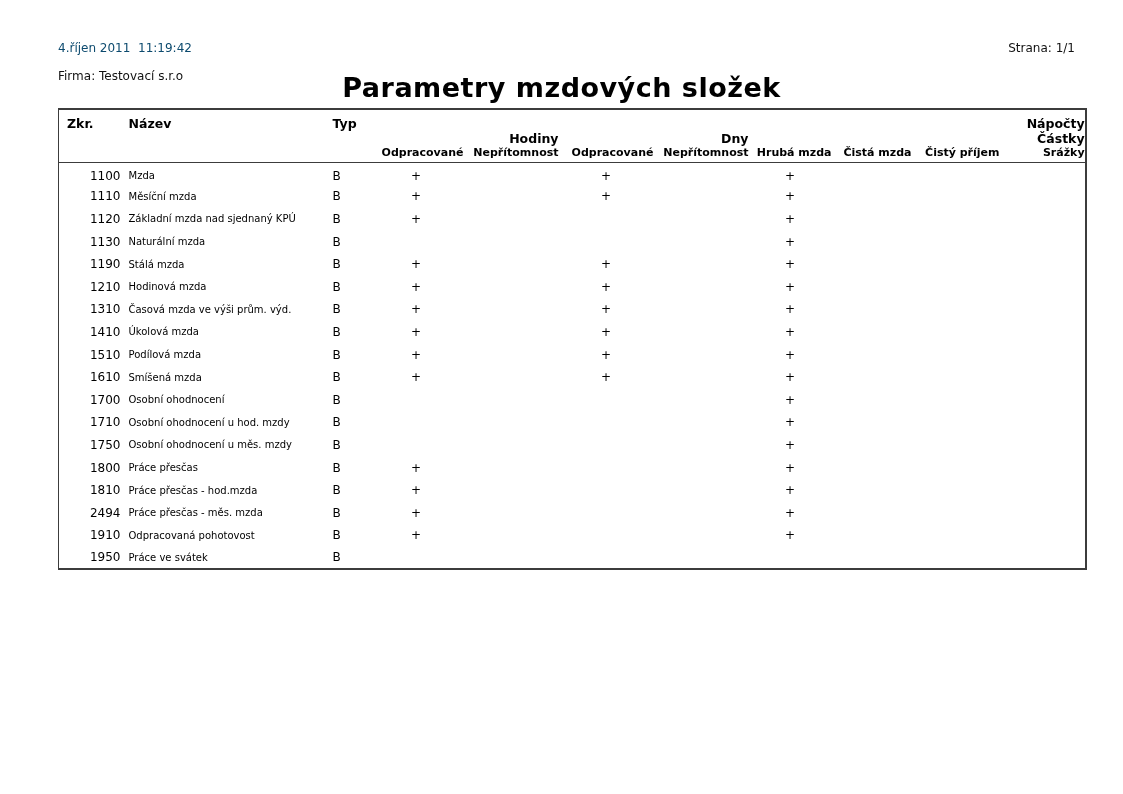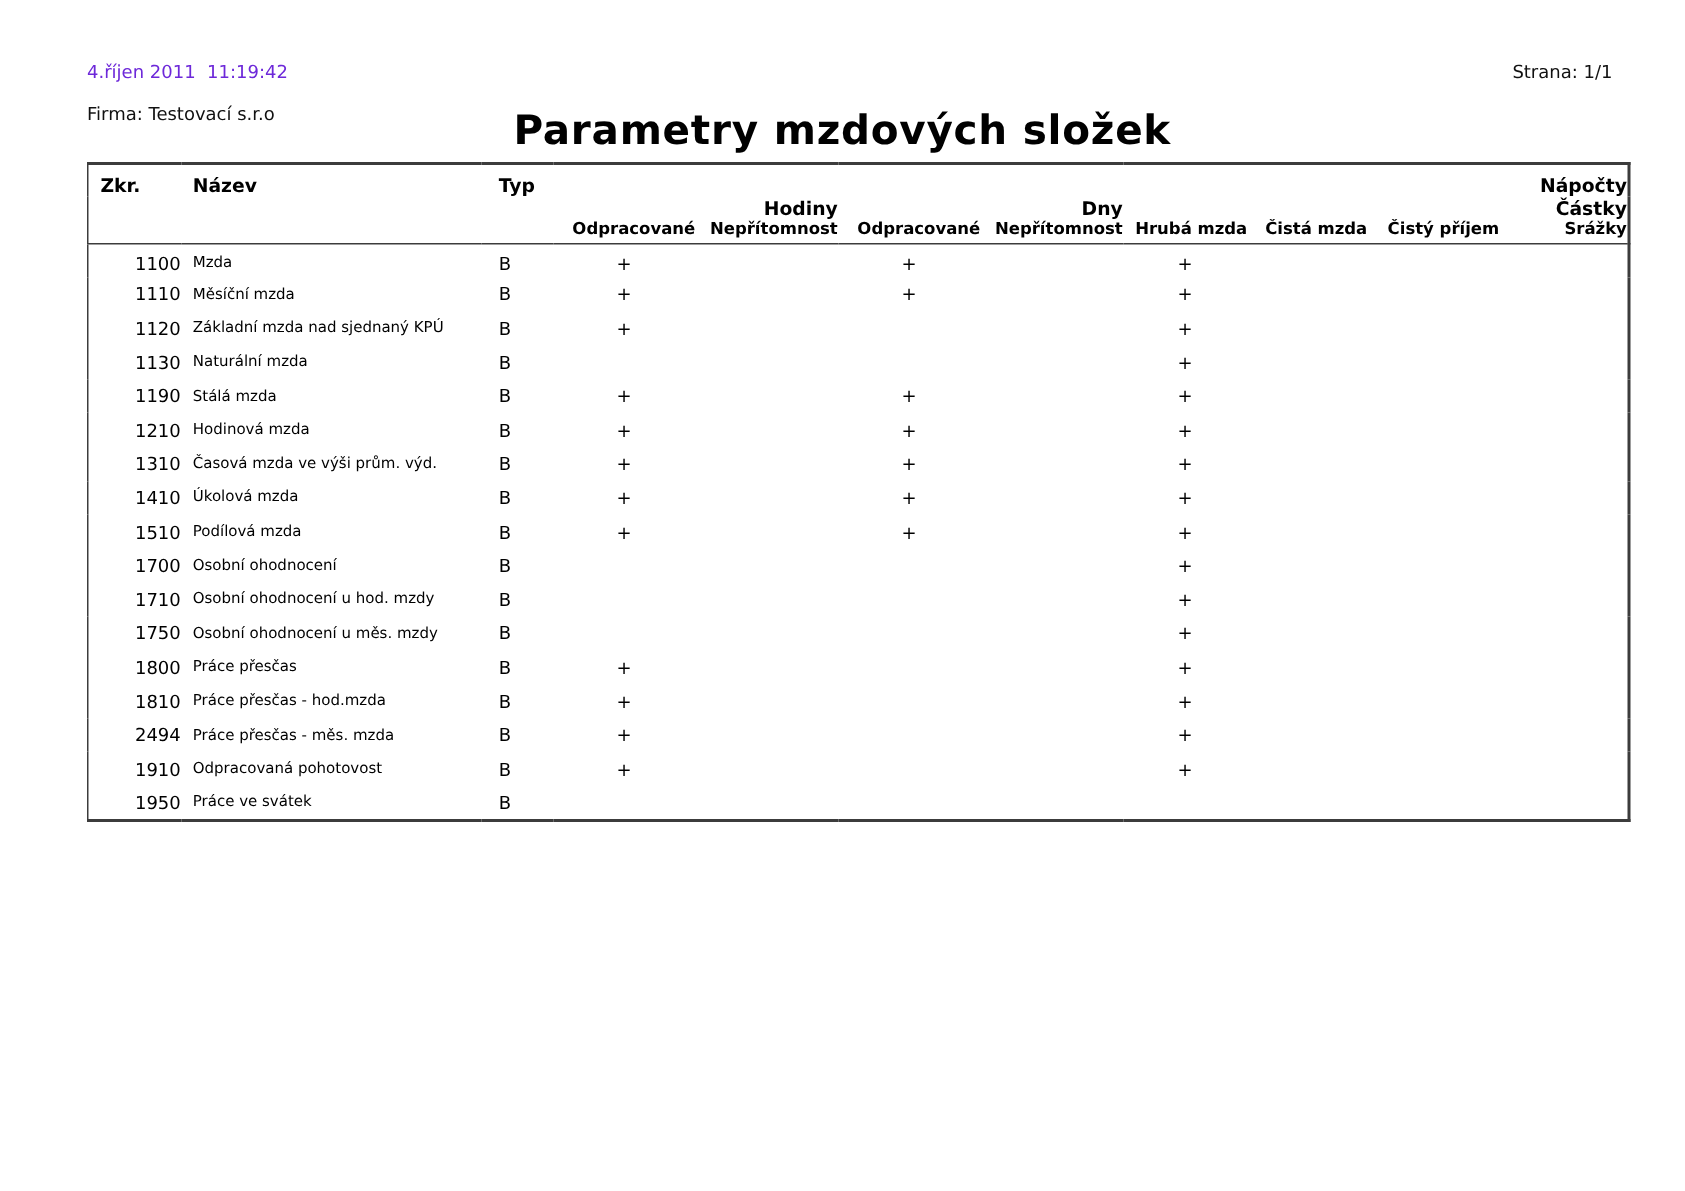--- a/index.html
+++ b/index.html
@@ -8,21 +8,21 @@
     width: 1123px; height: 794px;
     font-family: "DejaVu Sans", "Liberation Sans", sans-serif;
     color: #000000;
     position: relative;
     overflow: hidden;
   }
   .page { position: absolute; inset: 0; background: #ffffff; }
 
   .meta-datetime {
     position: absolute; left: 58px; top: 41px;
-    font-size: 12px; white-space: pre; color: #6d28d9;
+    font-size: 12px; white-space: pre; color: #0c4a6e;
   }
   .meta-company {
     position: absolute; left: 58px; top: 69px;
     font-size: 12px; color: #111;
   }
   .meta-page {
     position: absolute; right: 48px; top: 41px;
     font-size: 12px; color: #111;
   }
   .report-title {
@@ -244,20 +244,33 @@
           <td class="c-flag">+</td>
           <td class="c-flag"></td>
           <td class="c-flag">+</td>
           <td class="c-flag"></td>
           <td class="c-flag">+</td>
           <td class="c-flag"></td>
           <td class="c-flag"></td>
           <td class="c-flag"></td>
         </tr>
         <tr>
+          <td class="c-code">1610</td>
+          <td class="c-name">Smíšená mzda</td>
+          <td class="c-type">B</td>
+          <td class="c-flag">+</td>
+          <td class="c-flag"></td>
+          <td class="c-flag">+</td>
+          <td class="c-flag"></td>
+          <td class="c-flag">+</td>
+          <td class="c-flag"></td>
+          <td class="c-flag"></td>
+          <td class="c-flag"></td>
+        </tr>
+        <tr>
           <td class="c-code">1700</td>
           <td class="c-name">Osobní ohodnocení</td>
           <td class="c-type">B</td>
           <td class="c-flag"></td>
           <td class="c-flag"></td>
           <td class="c-flag"></td>
           <td class="c-flag"></td>
           <td class="c-flag">+</td>
           <td class="c-flag"></td>
           <td class="c-flag"></td>

